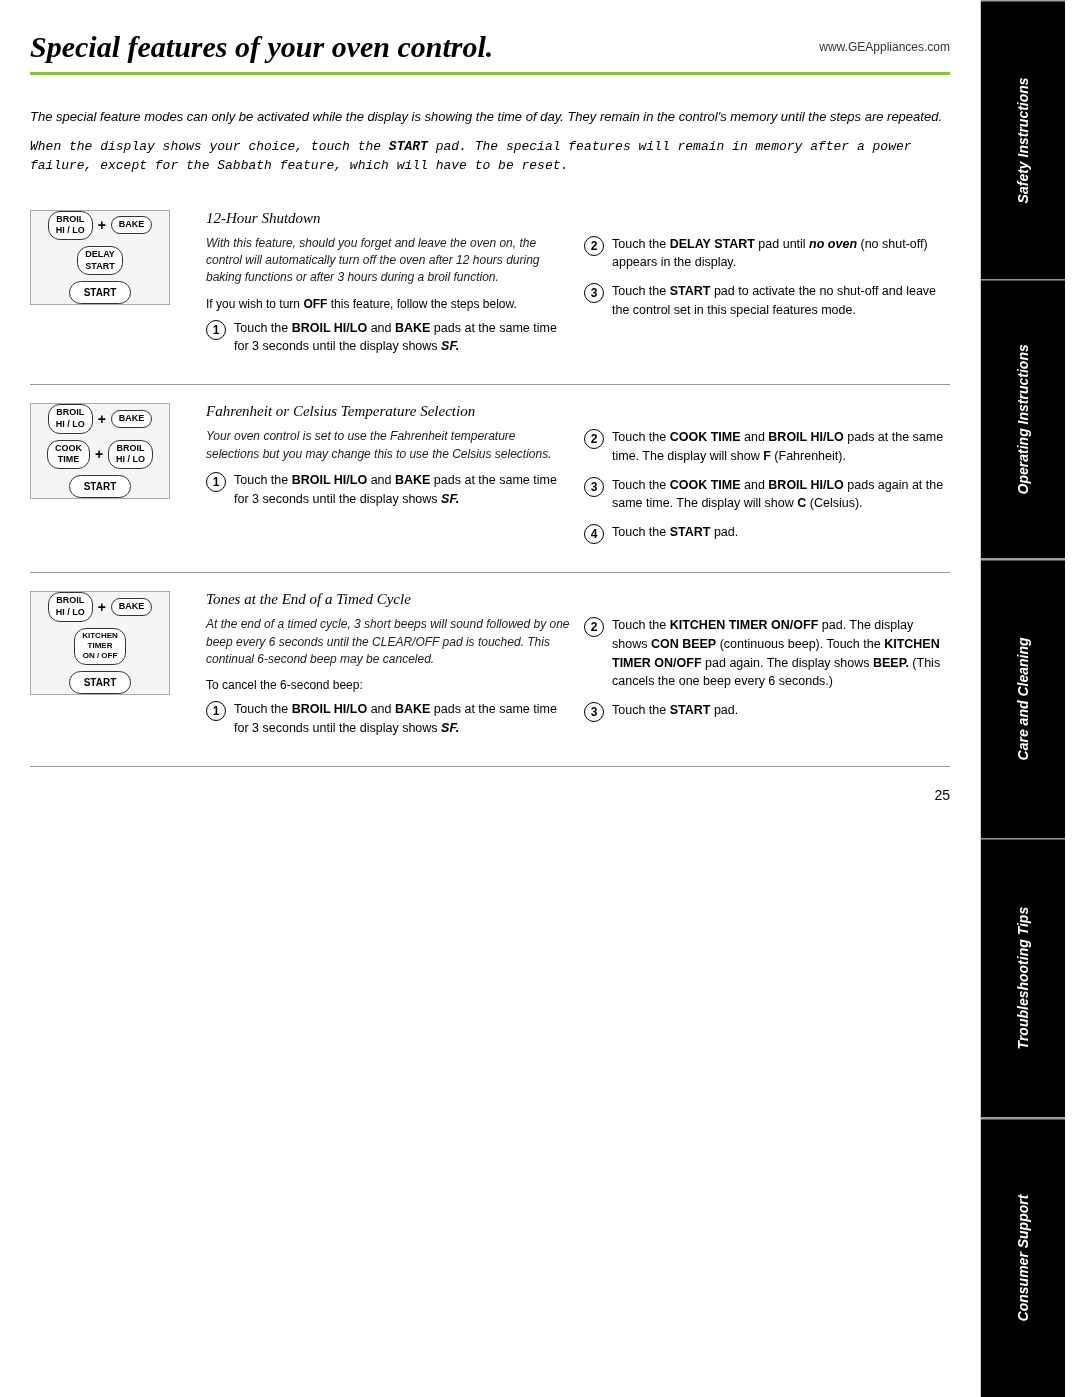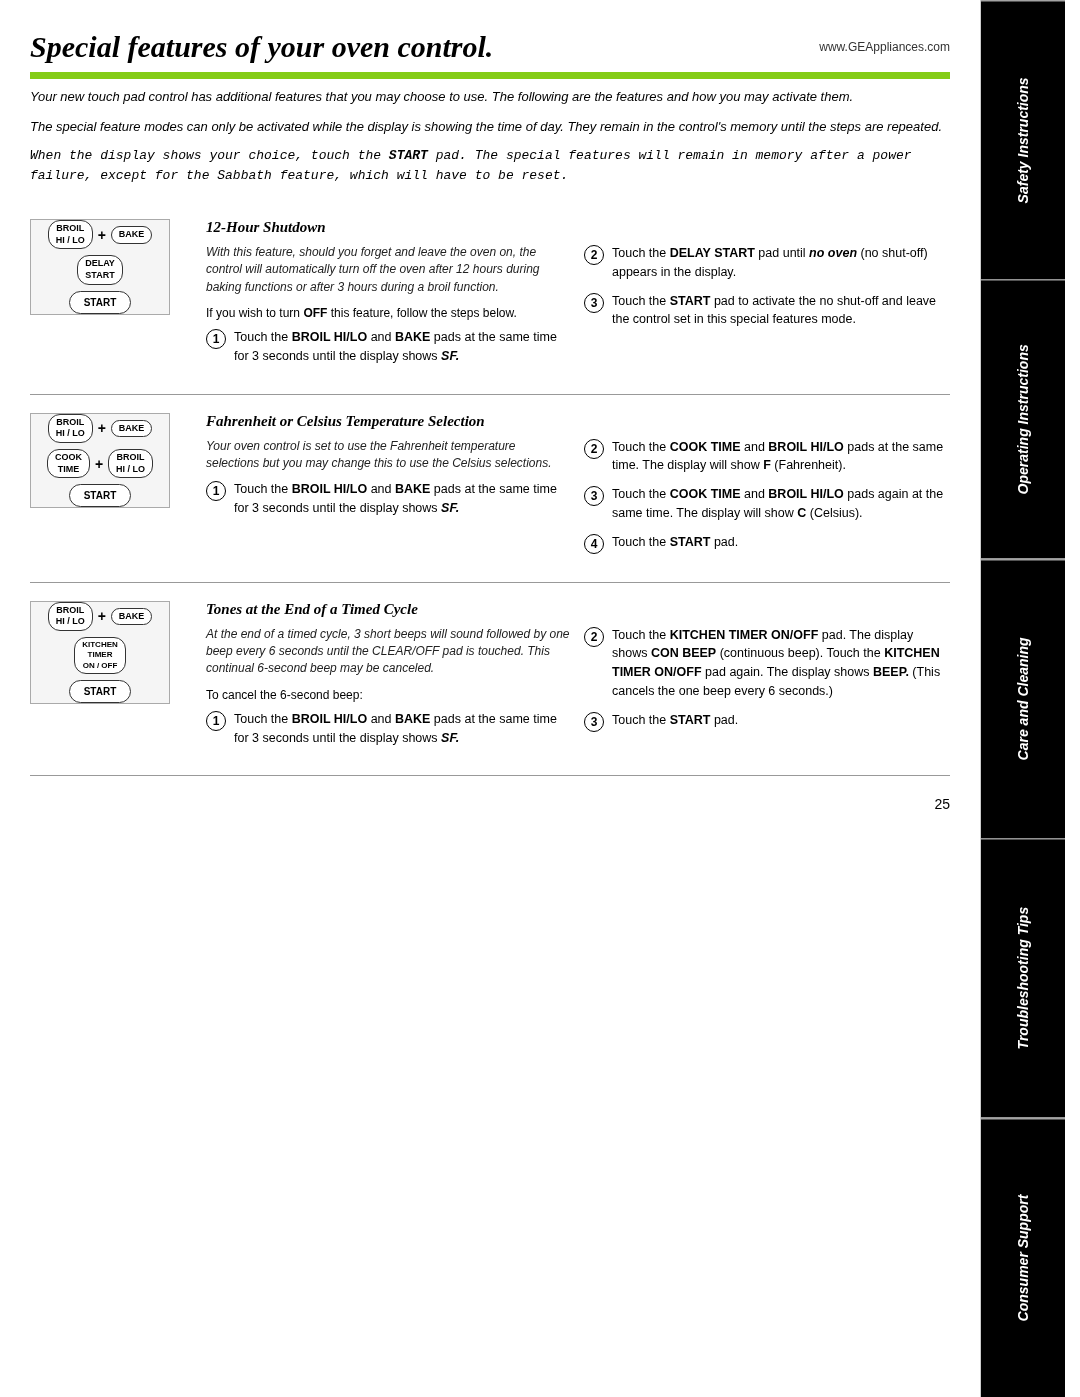--- a/index.html
+++ b/index.html
@@ -75,22 +75,22 @@
       background: #000;
       color: #fff;
       font-style: italic;
     }
 
     
     .page-header {
       display: flex;
       justify-content: space-between;
       align-items: flex-start;
-      margin-bottom: 8px;
-      border-bottom: 7px solid #84cc16;
+      margin-bottom: 32px;
+      border-bottom: 3px solid #84cc16;
       padding-bottom: 8px;
       gap: 40px;
     }
 
     .page-title {
       font-size: 30px;
       font-weight: bold;
       font-style: italic;
       font-family: Georgia, serif;
     }
@@ -117,21 +117,21 @@
       gap: 16px;
     }
 
     .feature-left {
       width: 160px;
       flex-shrink: 0;
     }
 
     .feature-title {
       font-size: 15px;
-      font-weight: bold;
+      font-weight: normal;
       font-style: italic;
       margin-bottom: 8px;
       font-family: Georgia, serif;
     }
 
     .feature-desc {
       font-style: italic;
       font-size: 12px;
       line-height: 1.45;
       margin-bottom: 8px;
@@ -248,21 +248,20 @@
 <body>
 
 <div class="page-container">
   <div class="main-content">
 
     <div class="page-header">
       <div class="page-title">Special features of your oven control.</div>
       <div class="website">www.GEAppliances.com</div>
     </div>
 
-    <p class="intro-text">Your new touch pad control has additional features that you may choose to use. The following are the features and how you may activate them.</p>
     <p class="intro-text">The special feature modes can only be activated while the display is showing the time of day. They remain in the control's memory until the steps are repeated.</p>
     <p class="intro-text" style="margin-bottom:16px;font-family:Liberation Mono, monospace;">
       When the display shows your choice, touch the <b>START</b> pad. The special features will remain in memory after a power failure, except for the Sabbath feature, which will have to be reset.
     </p>
 
     <div class="feature-section">
 
       <div class="feature-left">
         <div class="btn-diagram">
           <div class="btn-row">

